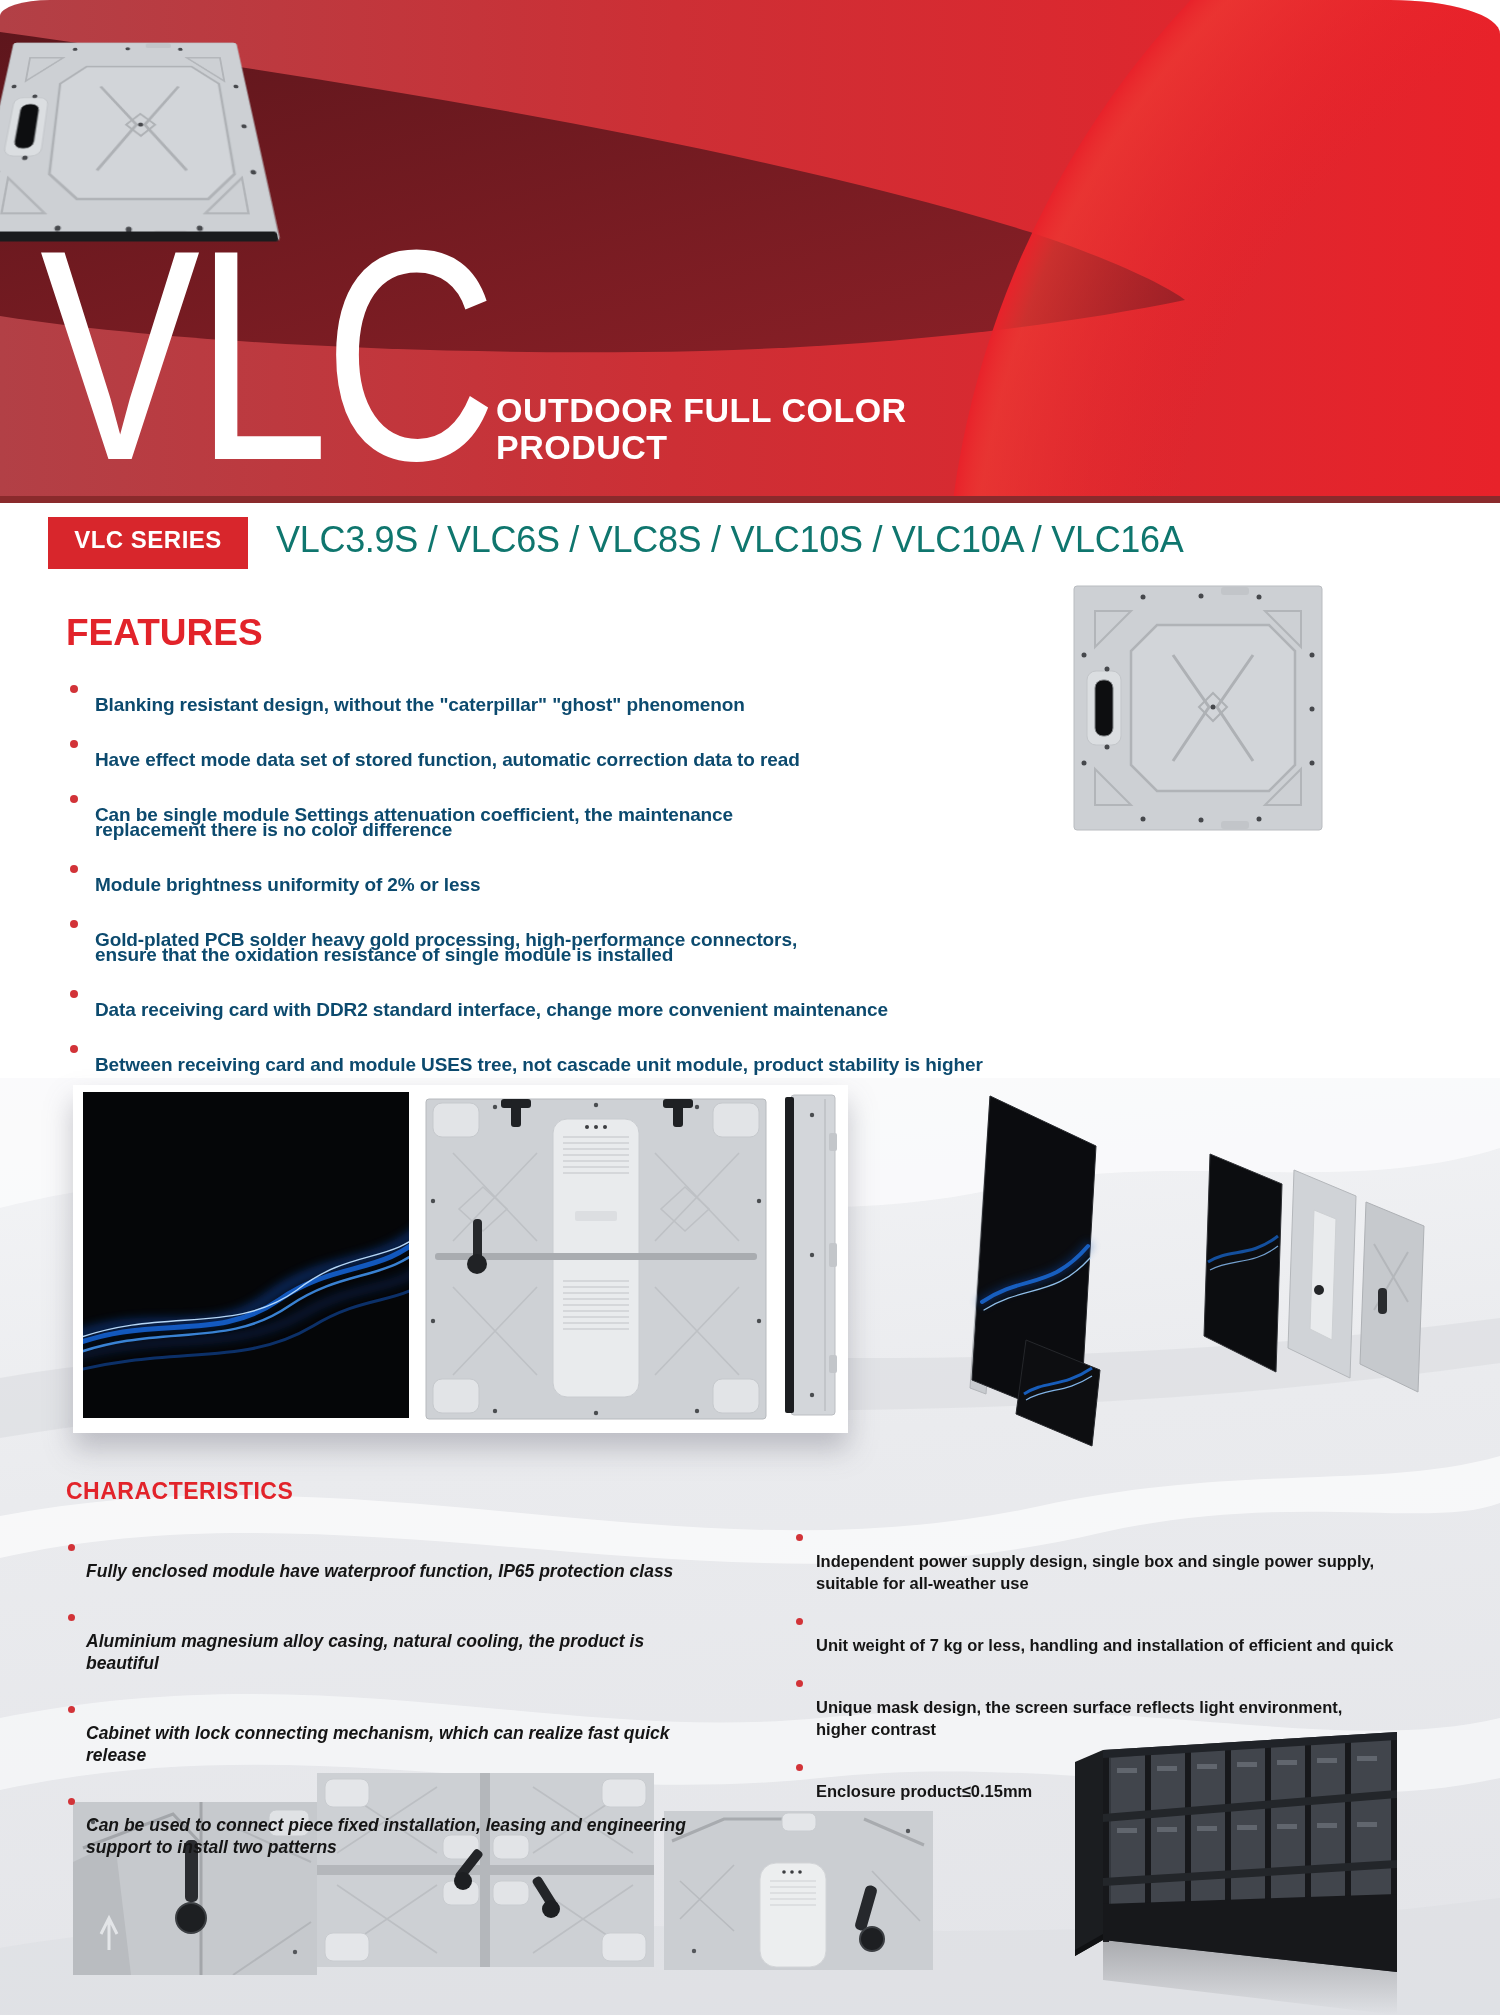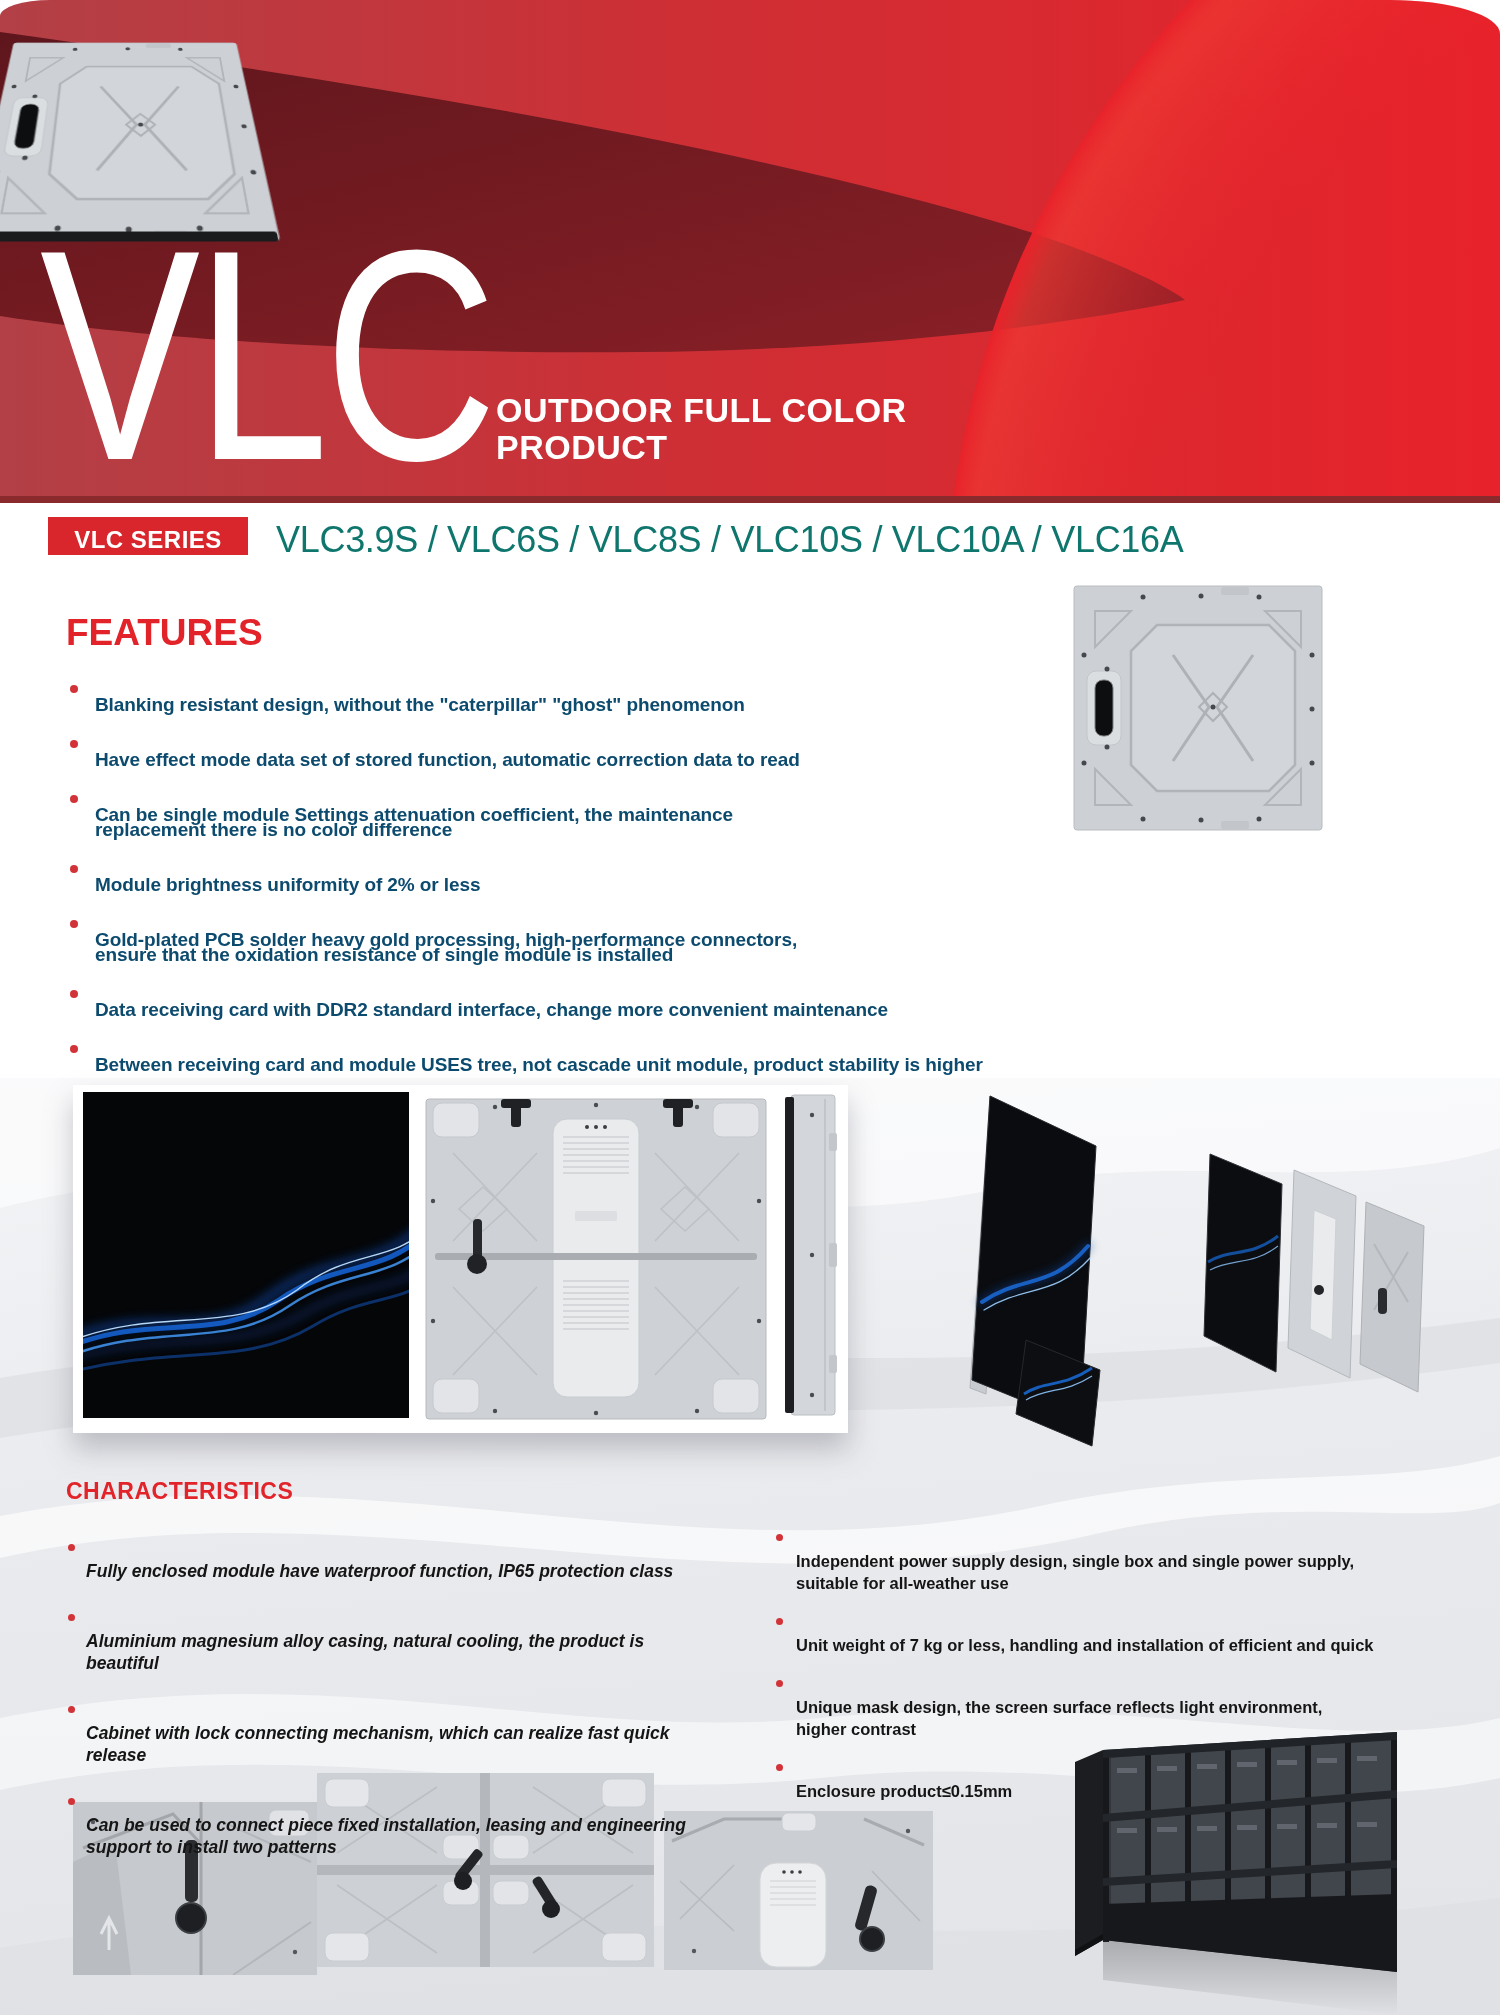--- a/index.html
+++ b/index.html
@@ -10,41 +10,41 @@
   .header{position:absolute;left:0;top:0;width:1500px;height:503px;
           border-top-left-radius:50px 16px;border-top-right-radius:110px 34px;overflow:hidden;}
   .header svg.art{position:absolute;left:0;top:0;width:100%;height:100%;}
   .vlc{position:absolute;left:40px;top:205px;font-size:300px;font-weight:100;color:#ffffff;
        letter-spacing:-6px;line-height:300px;transform:scaleX(.8);transform-origin:left top;}
   .subtitle{position:absolute;left:496px;top:392px;color:#ffffff;font-size:34px;font-weight:700;
             line-height:37px;letter-spacing:.5px;}
   .subtitle span{display:block;}
 
   
-  .badge{position:absolute;left:48px;top:517px;width:200px;height:38px;background:#d8262c;
+  .badge{position:absolute;left:48px;top:517px;width:200px;height:52px;background:#d8262c;
          color:#fff;font-size:24px;font-weight:700;text-align:center;line-height:46px;letter-spacing:.5px;}
   .series-text{position:absolute;left:276px;top:517px;height:46px;line-height:46px;
                font-size:36px;color:#0f766e;letter-spacing:-.3px;}
 
   
   .features-heading{position:absolute;left:66px;top:612px;font-size:37px;font-weight:800;color:#e2232a;text-align:right;}
   ul.blist{list-style:none;margin:0;padding:0;}
   .feat-list{position:absolute;left:70px;top:682px;width:1090px;}
   .feat-list li{position:relative;padding-left:25px;margin-bottom:25px;font-size:19px;font-weight:700;
                 color:#0c4a6e;line-height:15px;white-space:pre-line;letter-spacing:-.1px;}
   .dot{position:absolute;left:0;top:3px;width:8px;height:8px;border-radius:50%;background:#d23338;}
 
   
   .char-heading{position:absolute;left:66px;top:1478px;font-size:23px;font-weight:800;color:#e2232a;
                 letter-spacing:.5px;z-index:3;}
   .char-list li{position:relative;font-weight:700;color:#151515;white-space:pre-line;}
   .char-left{position:absolute;left:68px;top:1538px;width:640px;z-index:3;font-style:italic;}
   .char-left li{padding-left:18px;margin-bottom:26px;font-size:17.5px;line-height:22px;}
   .char-left .dot{width:7px;height:7px;top:6px;}
-  .char-right{position:absolute;left:776px;top:1528px;width:700px;z-index:3;}
+  .char-right{position:absolute;left:796px;top:1528px;width:700px;z-index:3;}
   .char-right li{padding-left:20px;margin-bottom:18px;font-size:16.5px;line-height:22px;}
   .char-right .dot{width:7px;height:7px;top:6px;}
 
   
   .img{position:absolute;}
   .cab-flat{left:1073px;top:585px;z-index:2;}
   .cab-persp{left:1082px;top:856px;width:250px;height:246px;z-index:2;
              transform:perspective(850px) rotateX(55deg) scale(1.06,1.42);transform-origin:50% 55%;}
   .bg-lower{position:absolute;left:0;top:1078px;width:1500px;height:937px;z-index:0;
             background:linear-gradient(175deg,#f4f5f7 0%,#eaebee 40%,#e3e4e8 100%);}

